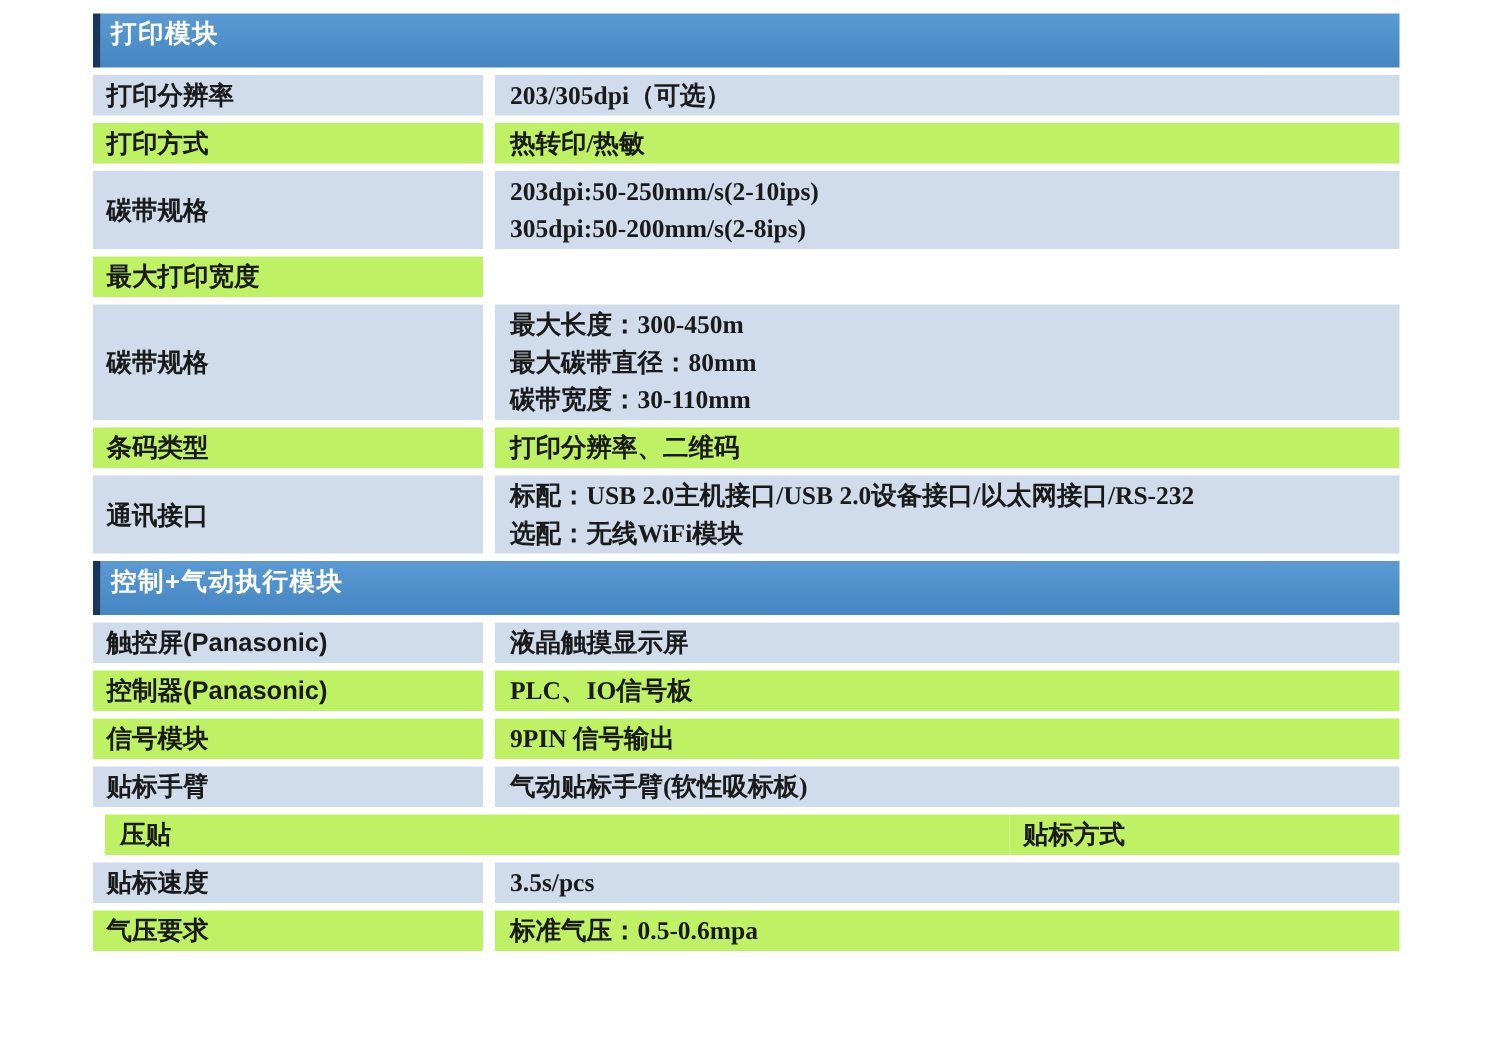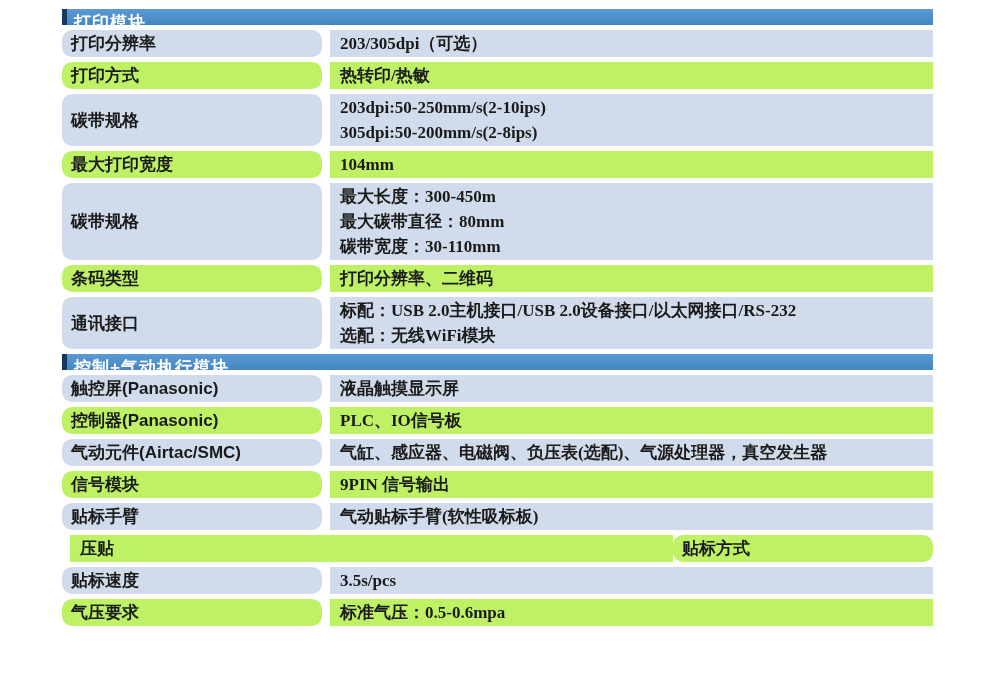--- a/index.html
+++ b/index.html
@@ -10,21 +10,21 @@
     height: 693px;
     font-family: "Liberation Sans", "DejaVu Sans", sans-serif;
   }
   #spec-table {
     position: absolute;
     left: 62px;
     top: 9px;
     width: 871px;
   }
   .section-header {
-    height: 16px;
+    height: 36px;
     margin-bottom: 5px;
     background: linear-gradient(180deg, #5b9ad3 0%, #4486c3 100%);
     border-left: 5px solid #17375e;
     box-sizing: border-box;
     color: #ffffff;
     font-weight: bold;
     font-size: 17px;
     line-height: 28px;
     padding-left: 7px;
     letter-spacing: 1px;
@@ -44,21 +44,20 @@
     line-height: 25px;
     color: #1a1a1a;
     padding-top: 1px;
     padding-bottom: 1px;
   }
   .label-cell {
     width: 260px;
     flex: 0 0 260px;
     padding-left: 9px;
     padding-right: 0;
-    border-radius: 10px;
   }
   .value-cell {
     flex: 1 1 auto;
     margin-left: 8px;
     padding-left: 10px;
     padding-right: 4px;
   }
   .row-dark .cell { background: #d0dcec; }
   .row-light .cell { background: #bef264; }
   .value-line { white-space: nowrap; font-family: Liberation Serif, serif; }
@@ -83,23 +82,20 @@
       </div>
       <div class="spec-row row-dark">
         <div class="cell label-cell">碳带规格</div>
         <div class="cell value-cell">
           <div class="value-line">203dpi:50-250mm/s(2-10ips)</div>
           <div class="value-line">305dpi:50-200mm/s(2-8ips)</div>
         </div>
       </div>
       <div class="spec-row row-light">
         <div class="cell label-cell">最大打印宽度</div>
-        <div class="cell value-cell">
-          <div class="value-line">104mm</div>
-        </div>
       </div>
       <div class="spec-row row-dark">
         <div class="cell label-cell">碳带规格</div>
         <div class="cell value-cell">
           <div class="value-line">最大长度：300-450m</div>
           <div class="value-line">最大碳带直径：80mm</div>
           <div class="value-line">碳带宽度：30-110mm</div>
         </div>
       </div>
       <div class="spec-row row-light">
@@ -121,26 +117,20 @@
       <div class="spec-row row-dark">
         <div class="cell label-cell">触控屏(Panasonic)</div>
         <div class="cell value-cell">
           <div class="value-line">液晶触摸显示屏</div>
         </div>
       </div>
       <div class="spec-row row-light">
         <div class="cell label-cell">控制器(Panasonic)</div>
         <div class="cell value-cell">
           <div class="value-line">PLC、IO信号板</div>
-        </div>
-      </div>
-      <div class="spec-row row-dark">
-        <div class="cell label-cell">气动元件(Airtac/SMC)</div>
-        <div class="cell value-cell">
-          <div class="value-line">气缸、感应器、电磁阀、负压表(选配)、气源处理器，真空发生器</div>
         </div>
       </div>
       <div class="spec-row row-light">
         <div class="cell label-cell">信号模块</div>
         <div class="cell value-cell">
           <div class="value-line">9PIN 信号输出</div>
         </div>
       </div>
     </div>
     <div>

